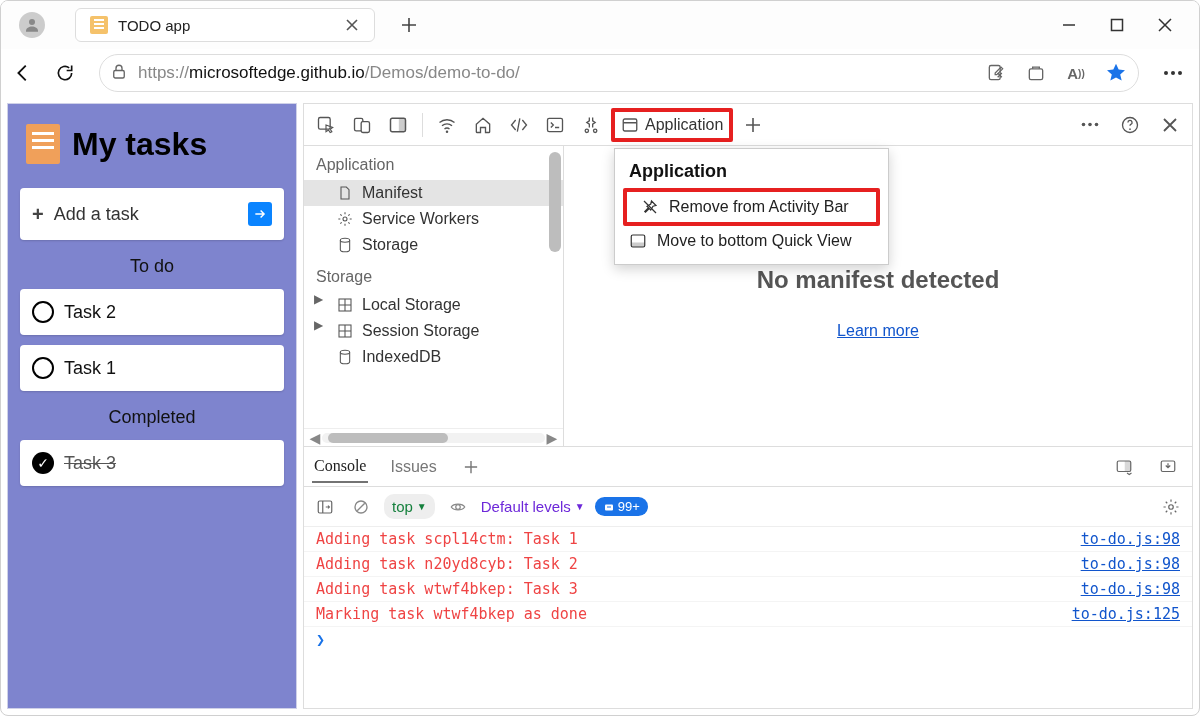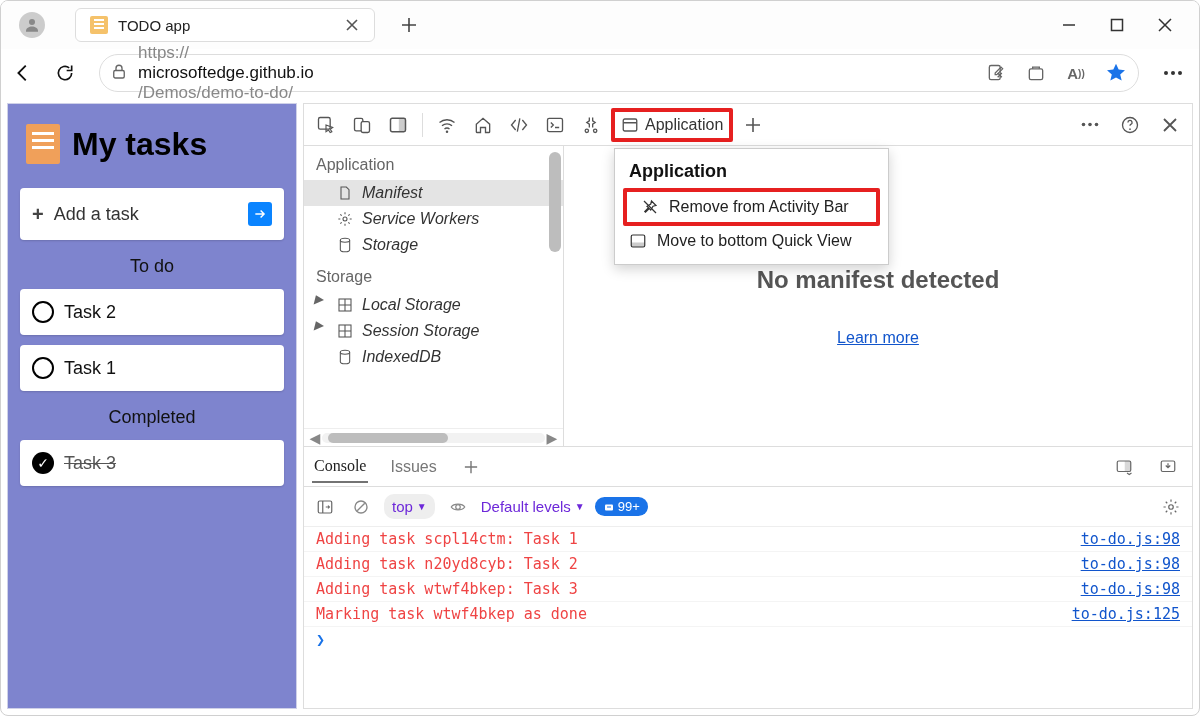--- a/index.html
+++ b/index.html
@@ -59,21 +59,21 @@
     height:38px;
     border:1px solid #ddd;
     border-radius:19px;
     background:#fff;
     display:flex;
     align-items:center;
     padding:0 10px;
     gap:10px;
     margin:0 10px;
   }
-  .url-text { font-size:17px; color:#888; display:flex; align-items:baseline;flex-direction:column;}
+  .url-text { font-size:17px; color:#888; display:flex; align-items:baseline;}
   .url-host { color:#111; }
   .url-actions { margin-left:auto; display:flex; gap:16px; align-items:center;}
   .url-act { width:24px;height:24px;display:flex;align-items:center;justify-content:center;color:#555;cursor:pointer;}
   .star-active { color:#1a73e8; fill:#1a73e8;}
   .more-btn { width:36px;height:36px;display:flex;align-items:center;justify-content:center;color:#333;cursor:pointer;}
 
   
   .main {
     display:flex;
     height: calc(100% - 96px);
@@ -130,30 +130,30 @@
   .dt-side {
     width:260px;border-right:1px solid #ddd;display:flex;flex-direction:column;position:relative;
   }
   .dt-side-scroll{flex:1;overflow:hidden;}
   .cat-label { font-size:16px;color:#666;padding:10px 12px 6px 12px;}
   .tree-item {
     display:flex;align-items:center;gap:8px;padding:4px 12px 4px 32px;font-size:16px;color:#333;cursor:pointer;
   }
   .tree-item.sel { background:#e4e4e4;}
   .tree-caret { position:absolute; left:10px; color:#666; font-size:12px;}
-  .tree-row{position:relative;font-style:italic;}
+  .tree-row{position:relative;}
   .tree-icon{width:18px;height:18px;display:flex;align-items:center;justify-content:center;color:#555;}
   .side-scrollbar { position:absolute; right:2px; top:6px; width:12px; height:100px; background:#bdbdbd; border-radius:6px;}
   .side-hscroll { height:18px; border-top:1px solid #eee; display:flex; align-items:center; padding:0 4px;}
   .hscroll-track{flex:1;height:10px;background:#f2f2f2;border-radius:5px;position:relative;}
   .hscroll-thumb{position:absolute;left:6px;width:120px;height:10px;background:#bdbdbd;border-radius:5px;}
   .hscroll-arrow{width:14px;color:#888;text-align:center;}
   
   .dt-main {
-    flex:1; display:flex; flex-direction:column; align-items:center; padding-top:120px; position:relative;gap:7px;
+    flex:1; display:flex; flex-direction:column; align-items:center; padding-top:120px; position:relative;
   }
   .no-manifest { font-size:24px;font-weight:700;color:#555; }
   .learn-link { margin-top:28px; color:#1155cc; text-decoration:underline; cursor:pointer; font-size:16px;}
   
   
   .ctxmenu {
     position:absolute; left:310px; top:44px;
     background:#fff; border:1px solid #ccc; box-shadow:0 4px 12px rgba(0,0,0,.18);
     width:275px; padding:6px 0 8px 0; z-index:50;
   }
@@ -169,21 +169,21 @@
   .drawer-tabs {
     height:40px;border-bottom:1px solid #ddd;display:flex;align-items:center;padding:0 8px;gap:20px;
   }
   .drawer-tab { font-size:16px;color:#777;padding:6px 2px;cursor:pointer;}
   .drawer-tab.active { color:#222;border-bottom:2px solid #737373;font-family:Liberation Serif, serif;}
   .drawer-tabright{margin-left:auto;display:flex;gap:12px;}
   .console-toolbar {
     height:40px;border-bottom:1px solid #eee;display:flex;align-items:center;padding:0 8px;gap:10px;
   }
   .ct-btn{width:26px;height:26px;display:flex;align-items:center;justify-content:center;color:#666;cursor:pointer;}
-  .ct-select{background:#eee;border-radius:10px;padding:4px 8px;display:flex;align-items:center;gap:4px;font-size:15px;color:#6d28d9;cursor:pointer;}
+  .ct-select{background:#eee;border-radius:10px;padding:4px 8px;display:flex;align-items:center;gap:4px;font-size:15px;color:#15803d;cursor:pointer;}
   .ct-filter{border:1px solid #ccc;height:28px;border-radius:4px;padding:0 8px;font-size:14px;color:#888;width:150px;}
   .ct-levels{font-size:15px;color:#6d28d9;display:flex;align-items:center;gap:4px;cursor:pointer;}
   .ct-badge{background:#1a73e8;color:#fff;border-radius:10px;padding:2px 8px;font-size:13px;display:flex;align-items:center;gap:3px;}
   .ct-gear{margin-left:auto;}
   .console-body{flex:1;overflow:auto;font-family:Consolas,monospace;font-size:15px;}
   .console-line{display:flex;padding:3px 12px;border-bottom:1px solid #f4f4f4;}
   .console-msg{flex:1;color:#ef4444;white-space:pre;}
   .console-src{color:#1155cc;text-decoration:underline;cursor:pointer;}
   .console-prompt{color:#1a73e8;padding:4px 12px;font-weight:700;}
 </style>

